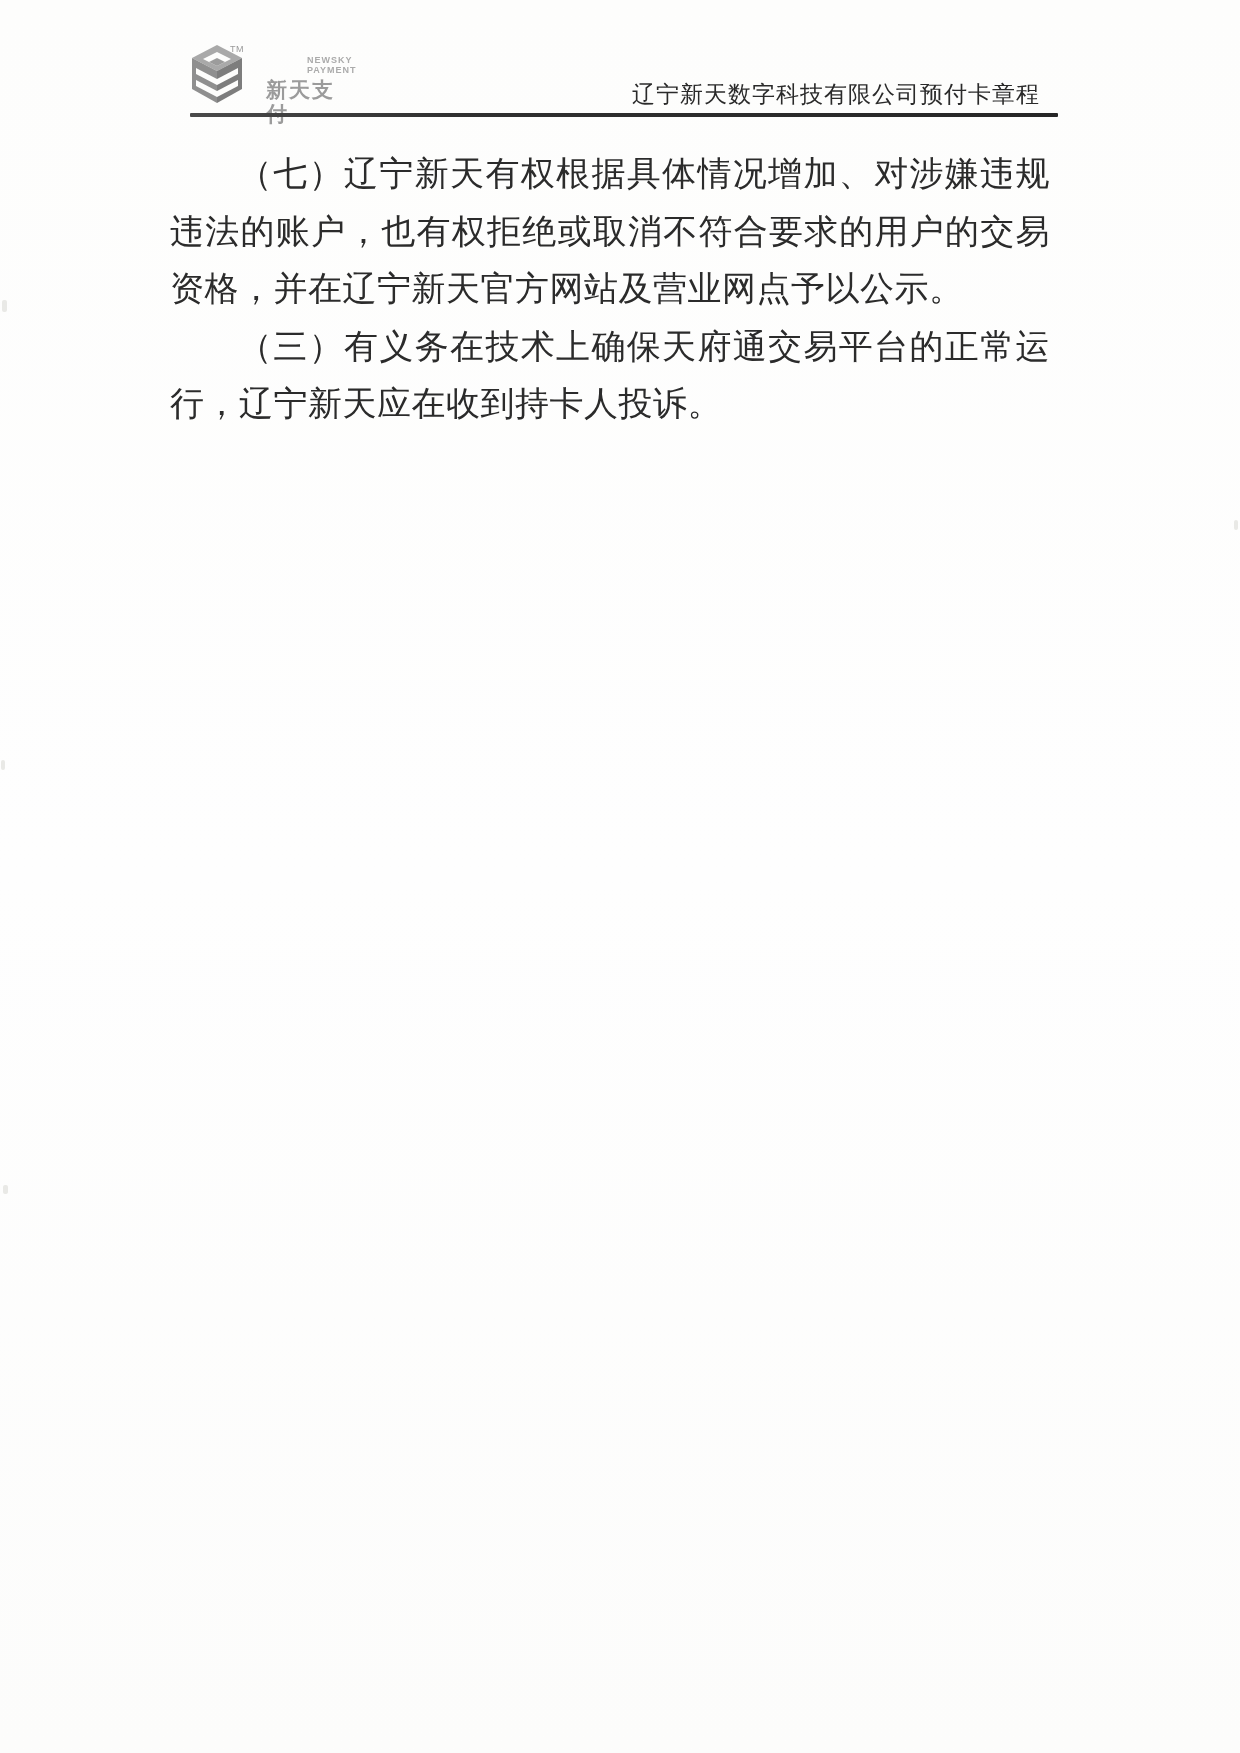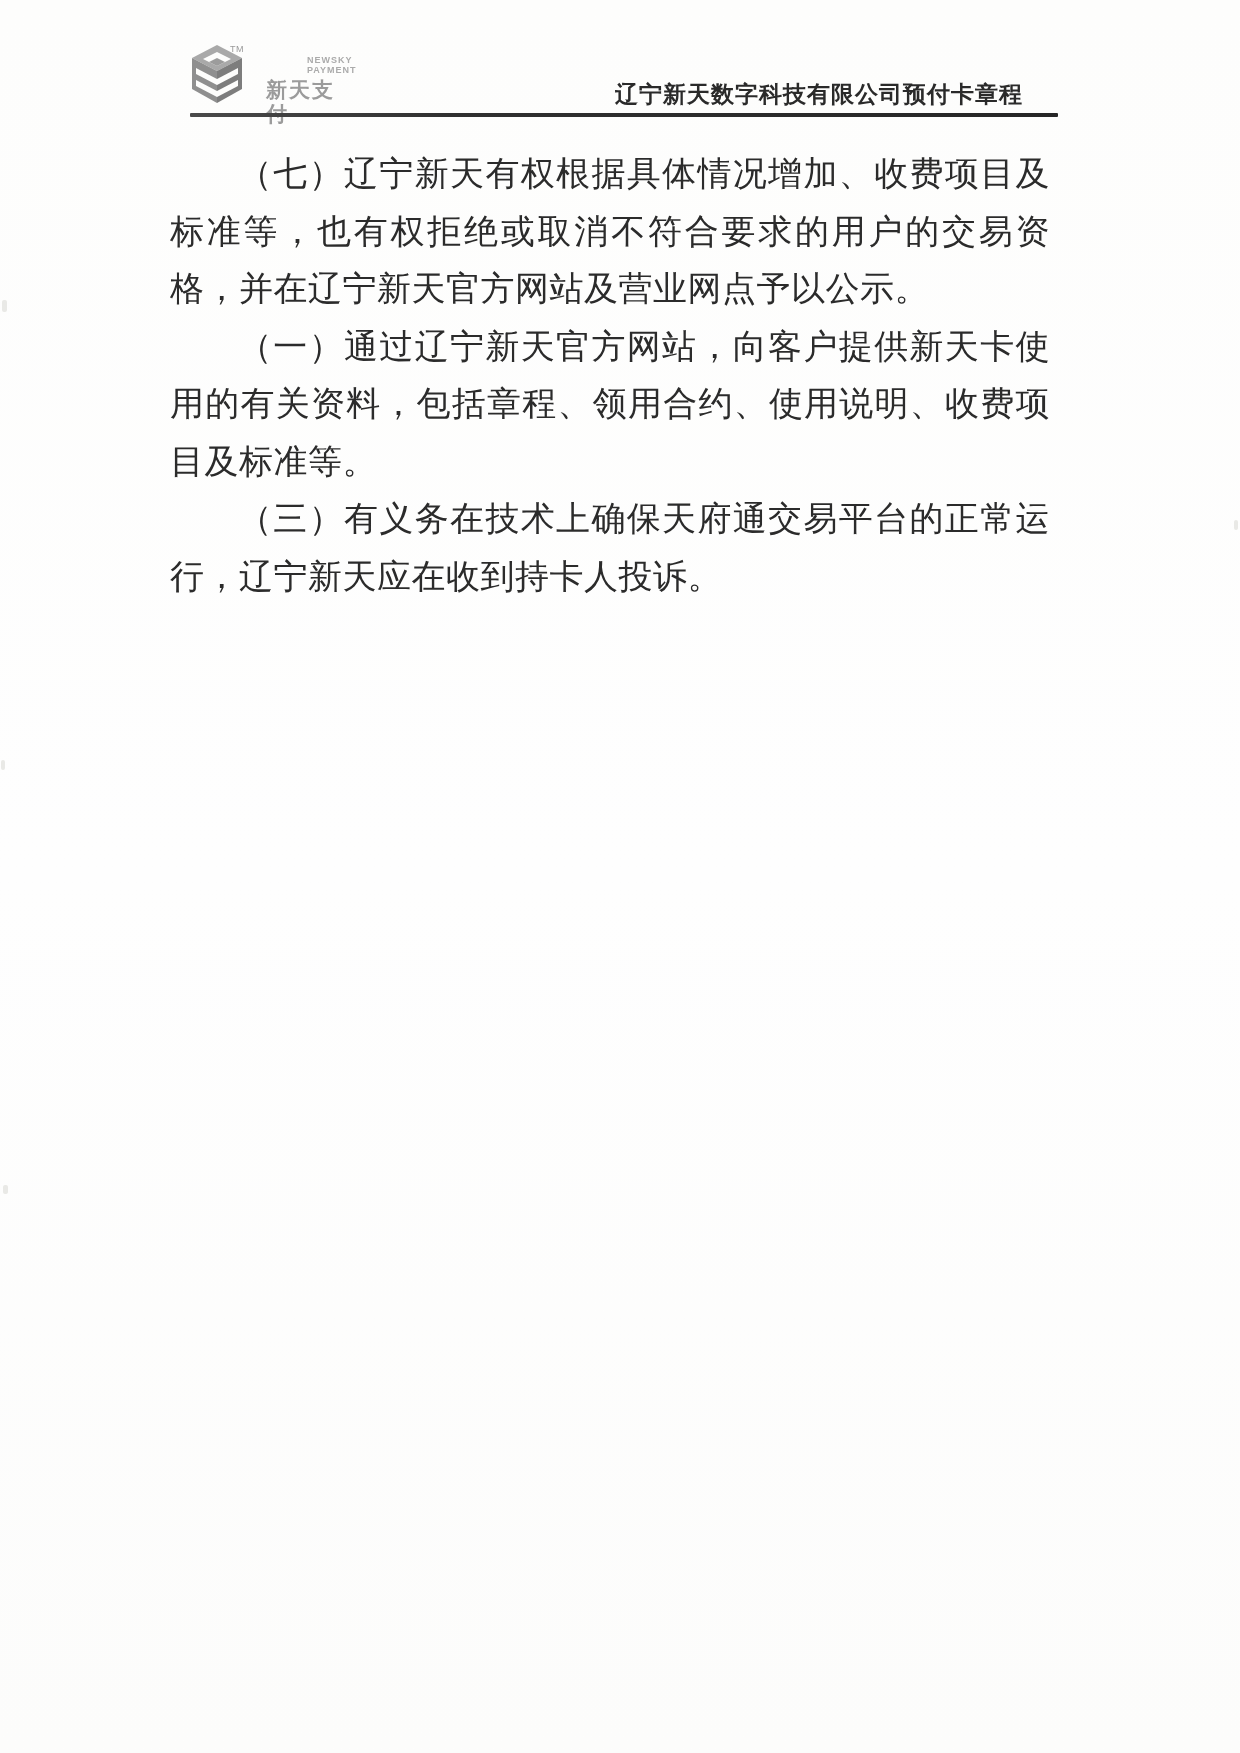--- a/index.html
+++ b/index.html
@@ -29,23 +29,23 @@
     font-size: 9px; line-height: 10px; color: #ababab;
     letter-spacing: 1px; font-weight: 700; margin-left: 41px;
   }
   .brand-cn {
     margin-top: 3px;
     font-family: "Liberation Sans", sans-serif;
     font-size: 21px; line-height: 24px; color: #9b9b9b;
     font-weight: 700; letter-spacing: 2px;
   }
   .doc-title {
-    position: absolute; right: 217px; top: 80px;
+    position: absolute; right: 200px; top: 80px;
     font-size: 23px; line-height: 30px;
-    font-weight: 700; color: #2a2a2a;
+    font-weight: 400; color: #2a2a2a;
     letter-spacing: 1px; white-space: nowrap;
   }
   .hdr-rule {
     position: absolute; left: 190px; top: 113px;
     width: 868px; height: 4px;
     background: linear-gradient(90deg, #4a4a4a, #303030 30%, #262626);
     border-radius: 1px;
   }
 
   
@@ -96,22 +96,21 @@
         </div>
         <div class="brand-cn">新天支付</div>
       </div>
     </div>
 
     <div class="doc-title">辽宁新天数字科技有限公司预付卡章程</div>
     <div class="hdr-rule"></div>
   </header>
 
   <main class="doc">
-    <p>（七）辽宁新天有权根据具体情况增加、收费项目及标准等，也有权拒绝或取消不符合要求的用户的交易资格，并在辽宁新天官方网站及营业网点予以公示。</p>
-    <p>（一）通过辽宁新天官方网站，向客户提供新天卡使用的有关资料，包括章程、领用合约、使用说明、收费项目及标准等。</p>
+    <p>（七）辽宁新天有权根据具体情况增加、对涉嫌违规违法的账户，也有权拒绝或取消不符合要求的用户的交易资格，并在辽宁新天官方网站及营业网点予以公示。</p>
     <p>（三）有义务在技术上确保天府通交易平台的正常运行，辽宁新天应在收到持卡人投诉。</p>
   </main>
 
   <div class="speck s1"></div>
   <div class="speck s2"></div>
   <div class="speck s3"></div>
   <div class="speck s4"></div>
 
 </div>
 

